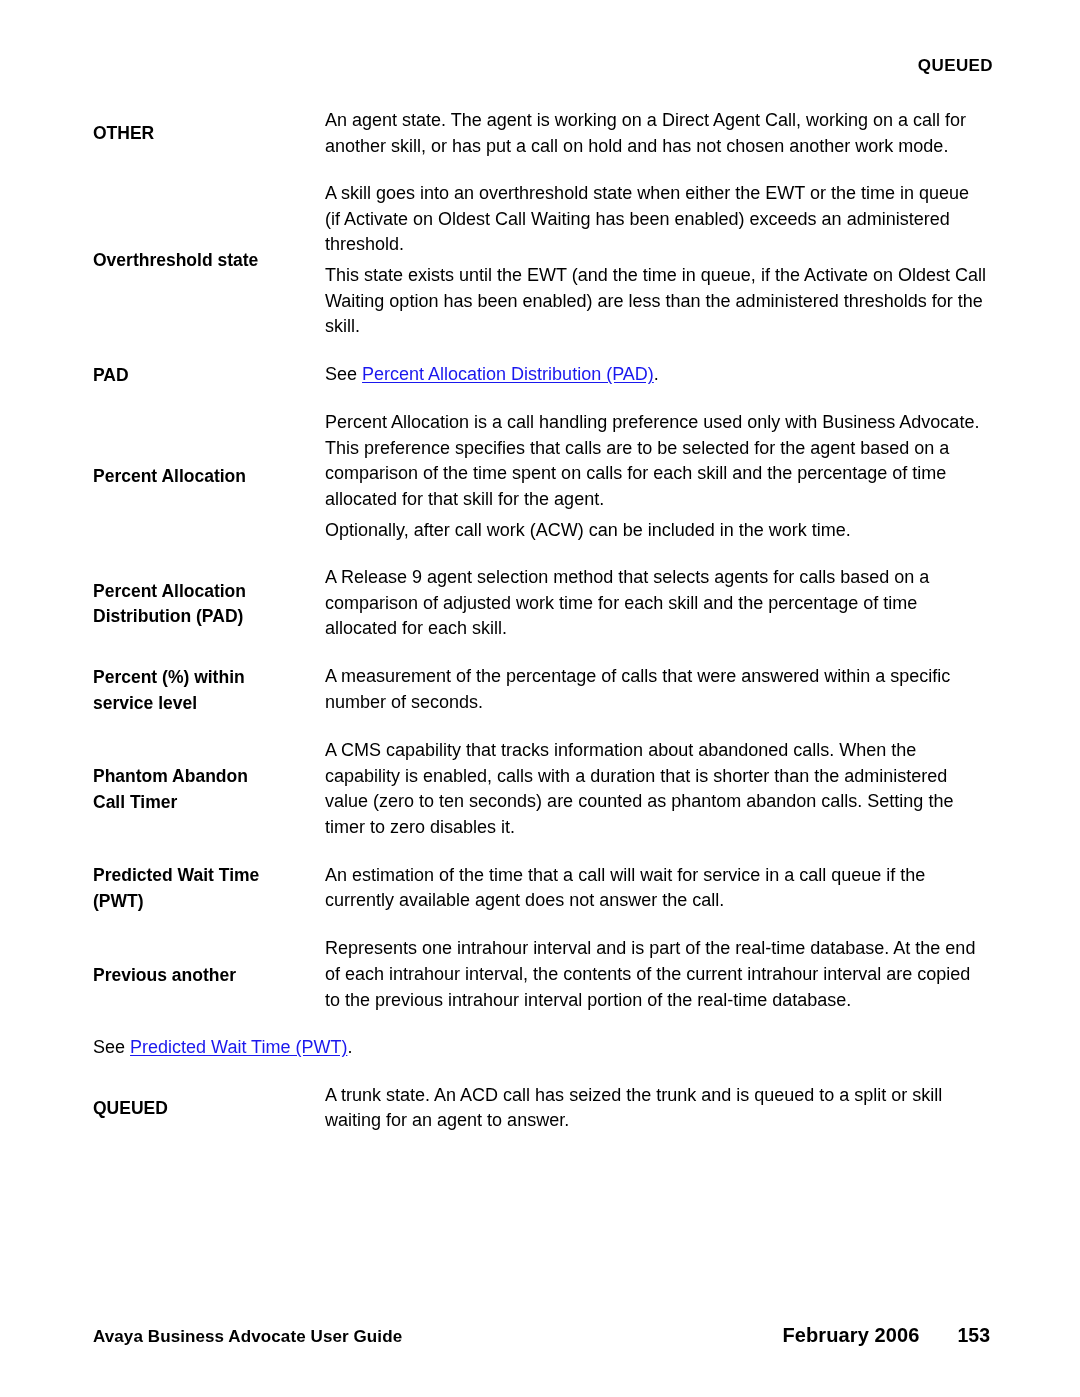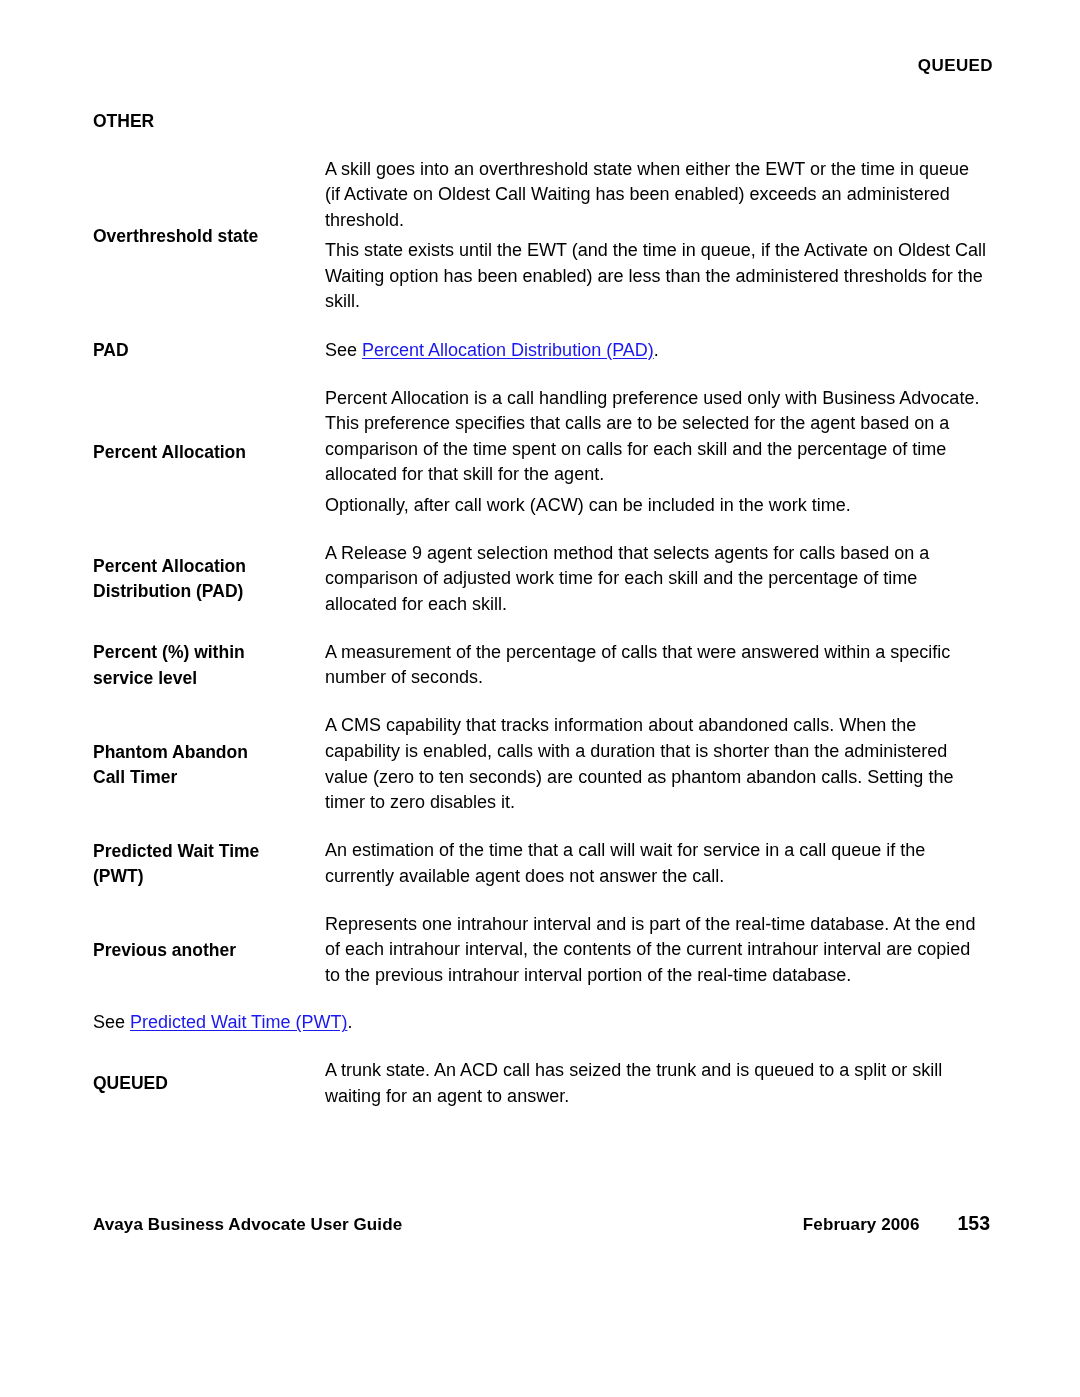--- a/index.html
+++ b/index.html
@@ -80,55 +80,58 @@
     color: #1a18ee;
     text-decoration: underline;
     text-underline-offset: 2px;
     margin-top: 16px;
   }
 
   
   .footer {
     position: absolute;
     left: 93px;
-    top: 1212px;
+    top: 1324px;
     width: 897px;
     display: flex;
     justify-content: space-between;
     align-items: baseline;
     font-weight: bold;
   }
   .footer-left {
     font-size: 17px;
     letter-spacing: 0.1px;
   }
   .footer-right {
     display: flex;
     align-items: baseline;
   }
   .footer-date {
-    font-size: 17px;
+    font-size: 20px;
     letter-spacing: 0.1px;
   }
   .footer-page {
     font-size: 19.5px;
     margin-left: 38px;
   }
 </style>
 </head>
 <body>
 
 <div class="page">
 
   <div class="running-header">QUEUED</div>
 
   <div class="glossary">
       <div class="entry">
         <div class="entry-term">
           <span class="term-line">OTHER</span>
+        </div>
+        <div class="entry-def">
+          <p><span>An agent state. The agent is working on a Direct Agent Call, working on a call for another skill, or has put a call on hold and has not chosen another work mode.</span></p>
         </div>
       </div>
       <div class="entry">
         <div class="entry-term">
           <span class="term-line">Overthreshold state</span>
         </div>
         <div class="entry-def">
           <p><span>A skill goes into an overthreshold state when either the EWT or the time in queue (if Activate on Oldest Call Waiting has been enabled) exceeds an administered threshold.</span></p>
           <p><span>This state exists until the EWT (and the time in queue, if the Activate on Oldest Call Waiting option has been enabled) are less than the administered thresholds for the skill.</span></p>
         </div>

